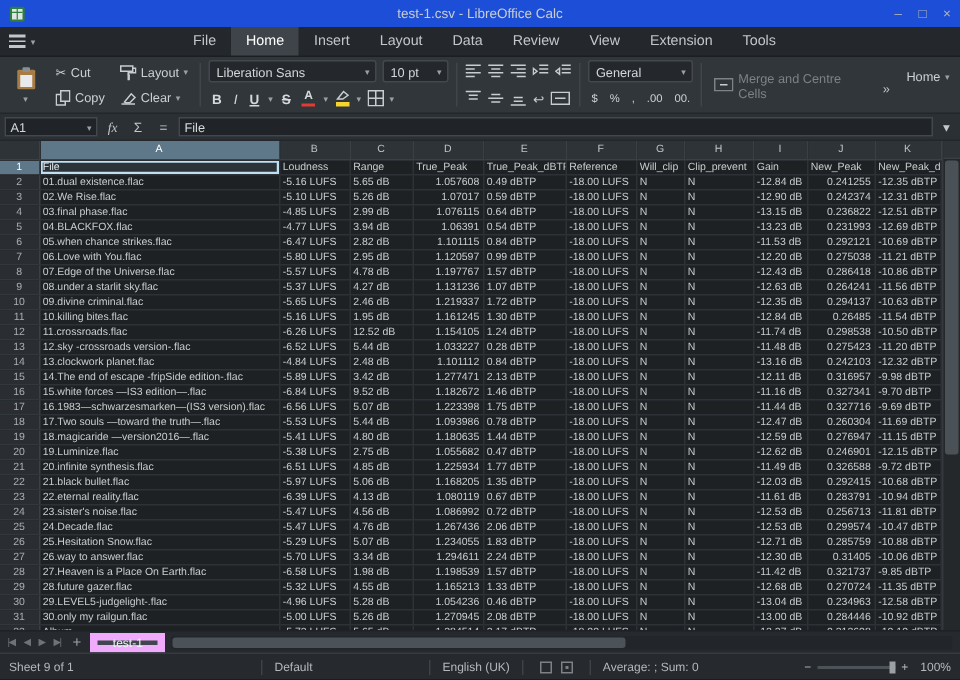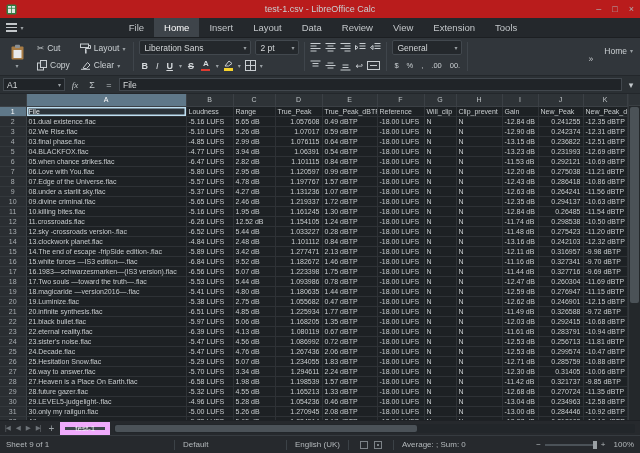--- a/index.html
+++ b/index.html
@@ -1,21 +1,21 @@
 <!DOCTYPE html>
 <html><head>
 <meta charset="utf-8">
 <style>
   html,body{margin:0;padding:0;background:#101214;}
   *{box-sizing:border-box;}
   .app{width:640px;height:453px;display:flex;flex-direction:column;overflow:hidden;
        font-family:"Liberation Sans",sans-serif;background:#2b3034;color:#d4d7d9;}
 
   
-  .titlebar{height:18px;flex:0 0 18px;background:#b91c1c;display:flex;align-items:center;
+  .titlebar{height:18px;flex:0 0 18px;background:#1d4ed8;display:flex;align-items:center;
             padding:8px 6px;font-size:9px;position:relative;}
   .appicon{width:11px;height:11px;display:inline-flex;z-index:1;}
   .title{position:absolute;left:0;right:0;text-align:center;color:#c9cdd0;}
   .wctrls{margin-left:auto;display:flex;gap:11px;color:#aeb3b6;font-size:9px;z-index:1;}
   .wctrls span{cursor:default;line-height:18px;}
 
   
   .tabbar{height:20px;flex:0 0 20px;background:#24282c;display:flex;align-items:stretch;
           font-size:9.5px;border-bottom:1px solid #1c1f22;}
   .hamb{width:30px;display:flex;align-items:center;justify-content:center;gap:3px;}
@@ -206,21 +206,21 @@
 
     <div class="tdivider"></div>
 
     <div class="tgroup">
       <div class="trow">
         <span class="combo" style="width:112px">
           <span>Liberation Sans</span>
           <span class="caret">▾</span>
         </span>
         <span class="combo" style="width:44px">
-          <span>2 pt</span>
+          <span>10 pt</span>
           <span class="caret">▾</span>
         </span>
       </div>
       <div class="trow">
         <span class="letter">B</span>
         <span class="letter it">I</span>
         <span class="letter ul">U</span>
         <span class="caret">▾</span>
         <span class="letter st">S</span>
         <span class="fc">
@@ -338,20 +338,31 @@
         <span class="smalltxt">$</span>
         <span class="smalltxt">%</span>
         <span class="smalltxt">,</span>
         <span class="smalltxt">.00</span>
         <span class="smalltxt">00.</span>
       </div>
     </div>
 
     <div class="tdivider"></div>
 
+    <div class="tgroup">
+      <span class="trow btn disabled">
+        <span class="ic">
+          <svg width="13" height="9" viewBox="0 0 13 9">
+              <rect x="0.5" y="0.5" width="12" height="8" fill="none" stroke="#7c8287"></rect>
+              <line x1="4" y1="4.5" x2="9" y2="4.5" stroke="#7c8287"></line>
+            </svg>
+        </span>
+        <span>Merge and Centre Cells</span>
+      </span>
+    </div>
 
     <span class="spacer"></span>
 
     <div class="tright">
       <span style="align-self:center">»</span>
       <span class="btn">
         <span>Home</span>
         <span class="caret">▾</span>
       </span>
     </div>

